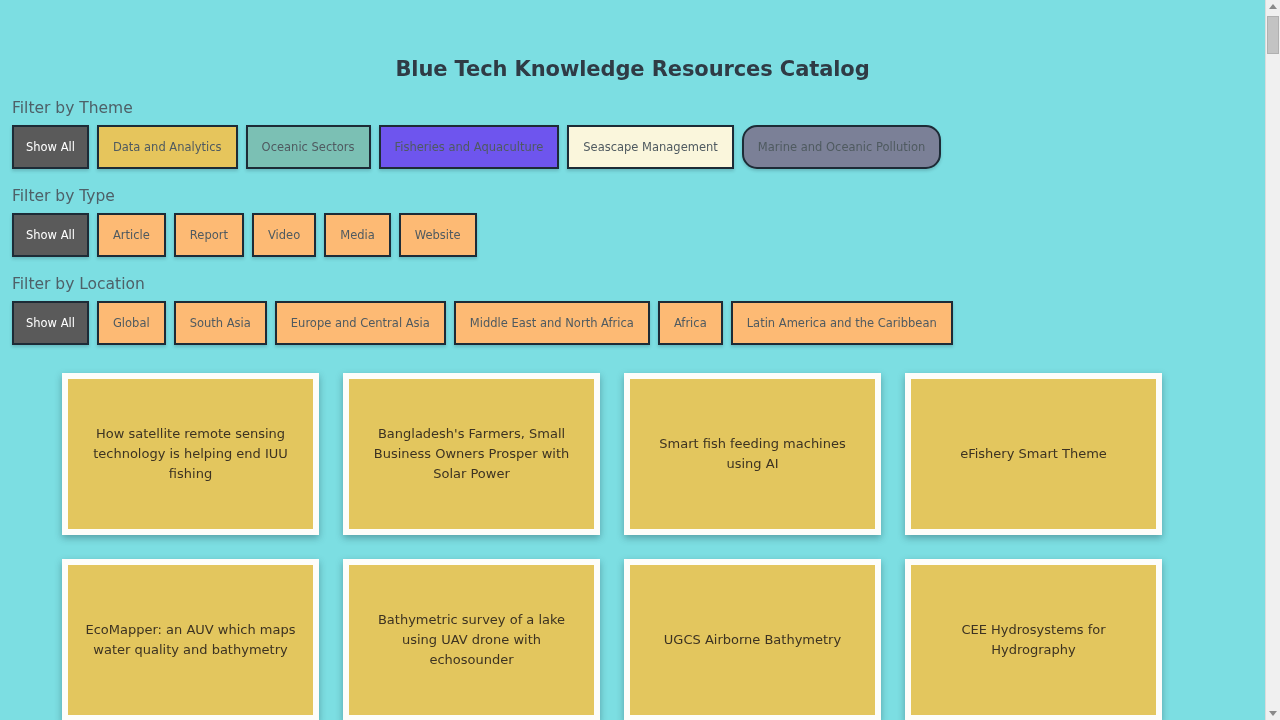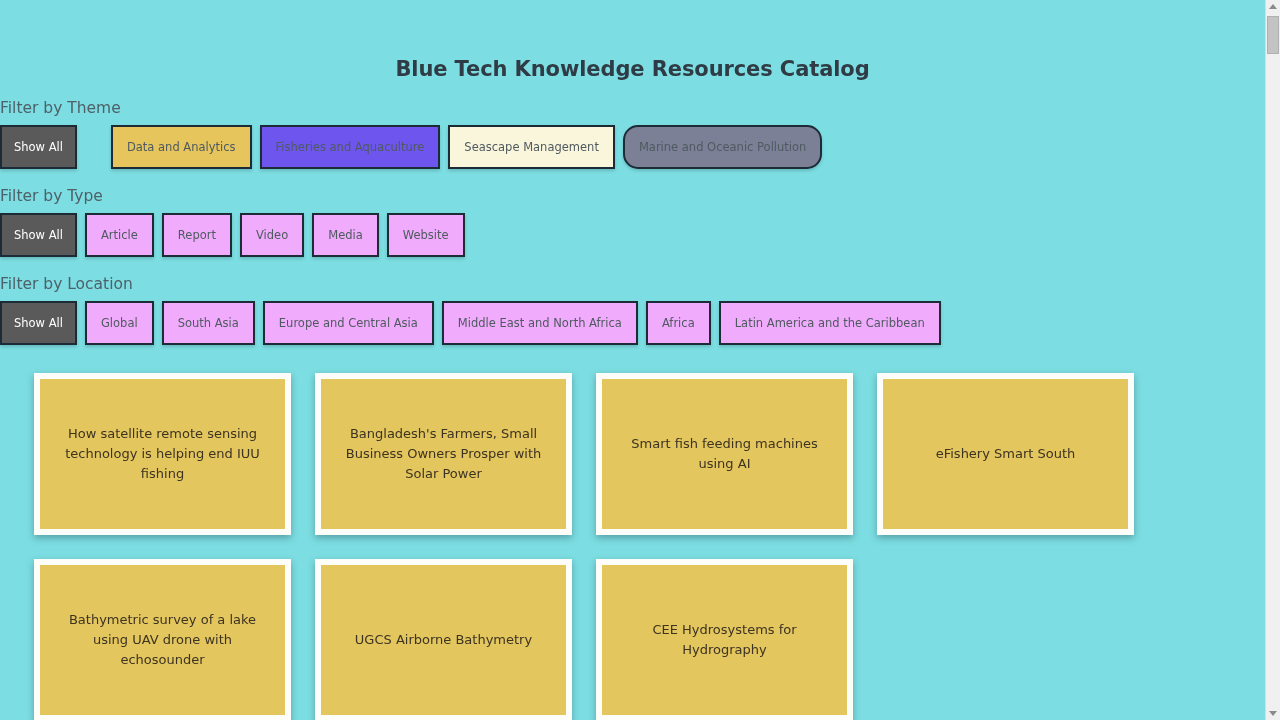--- a/index.html
+++ b/index.html
@@ -83,20 +83,21 @@
     text-align: center;
     font-family: "DejaVu Sans", sans-serif;
     font-size: 21px;
     font-weight: bold;
     color: #2f3b45;
     letter-spacing: -0.1px;
   }
 
   
   .filter-section {
+    padding-left: 12px;
   }
   .filter-label {
     font-size: 15.5px;
     color: #4e6068;
     margin-top: 18px;
     margin-bottom: 8px;
     font-family: "DejaVu Sans", sans-serif;
   }
   .filter-row {
     display: flex;
@@ -107,44 +108,45 @@
   .pill {
     display: flex;
     align-items: center;
     justify-content: center;
     height: 44px;
     padding: 0 14px;
     box-sizing: border-box;
     border: 2px solid #1d2b36;
     font-size: 11.5px;
     color: #4f5a60;
-    background: #f0abfc;
+    background: #fdba74;
     white-space: nowrap;
     box-shadow: 0 2px 3px rgba(30,60,70,0.22);
     font-family: "DejaVu Sans", sans-serif;
     cursor: pointer;
     user-select: none;
   }
   .pill.active {
     background: #5a5a5a;
     color: #ffffff;
     padding: 0 12px;
   }
-  .pill.theme-1 { background: #e6c55c; margin-left: 26px; }
+  .pill.theme-1 { background: #e6c55c; }
   .pill.theme-2 { background: #7bc0b4; }
   .pill.theme-3 { background: #6e55ee; }
   .pill.theme-4 { background: #faf6dc; }
   .pill.theme-5 { background: #7b8097; border-radius: 15px; }
 
   
   .card-grid {
     display: grid;
     grid-template-columns: repeat(4, 257px);
     gap: 24px 24px;
     padding: 28px 0 0 34px;
+    margin-left: 28px;
   }
   .card {
     height: 162px;
     box-sizing: border-box;
     background: #e3c65e;
     border: 6px solid #fdfdfa;
     box-shadow: 0 3px 7px rgba(25,60,70,0.38);
     display: flex;
     align-items: center;
     justify-content: center;
@@ -167,20 +169,21 @@
   <div class="page">
 
     <h1 class="page-title">Blue Tech Knowledge Resources Catalog</h1>
 
     <div id="filters-container">
         <div class="filter-section">
           <div class="filter-label">Filter by Theme</div>
           <div class="filter-row">
             <div class="pill active">Show All</div>
             <div class="pill theme-1">Data and Analytics</div>
+            <div class="pill theme-2">Oceanic Sectors</div>
             <div class="pill theme-3">Fisheries and Aquaculture</div>
             <div class="pill theme-4">Seascape Management</div>
             <div class="pill theme-5">Marine and Oceanic Pollution</div>
           </div>
         </div>
         <div class="filter-section">
           <div class="filter-label">Filter by Type</div>
           <div class="filter-row">
             <div class="pill active">Show All</div>
             <div class="pill">Article</div>
@@ -208,21 +211,24 @@
         <div class="card">
           <div class="card-title">How satellite remote sensing technology is helping end IUU fishing</div>
         </div>
         <div class="card">
           <div class="card-title">Bangladesh's Farmers, Small Business Owners Prosper with Solar Power</div>
         </div>
         <div class="card">
           <div class="card-title">Smart fish feeding machines using AI</div>
         </div>
         <div class="card">
-          <div class="card-title">eFishery Smart South</div>
+          <div class="card-title">eFishery Smart Theme</div>
+        </div>
+        <div class="card">
+          <div class="card-title">EcoMapper: an AUV which maps water quality and bathymetry</div>
         </div>
         <div class="card">
           <div class="card-title">Bathymetric survey of a lake using UAV drone with echosounder</div>
         </div>
         <div class="card">
           <div class="card-title">UGCS Airborne Bathymetry</div>
         </div>
         <div class="card">
           <div class="card-title">CEE Hydrosystems for Hydrography</div>
         </div>

